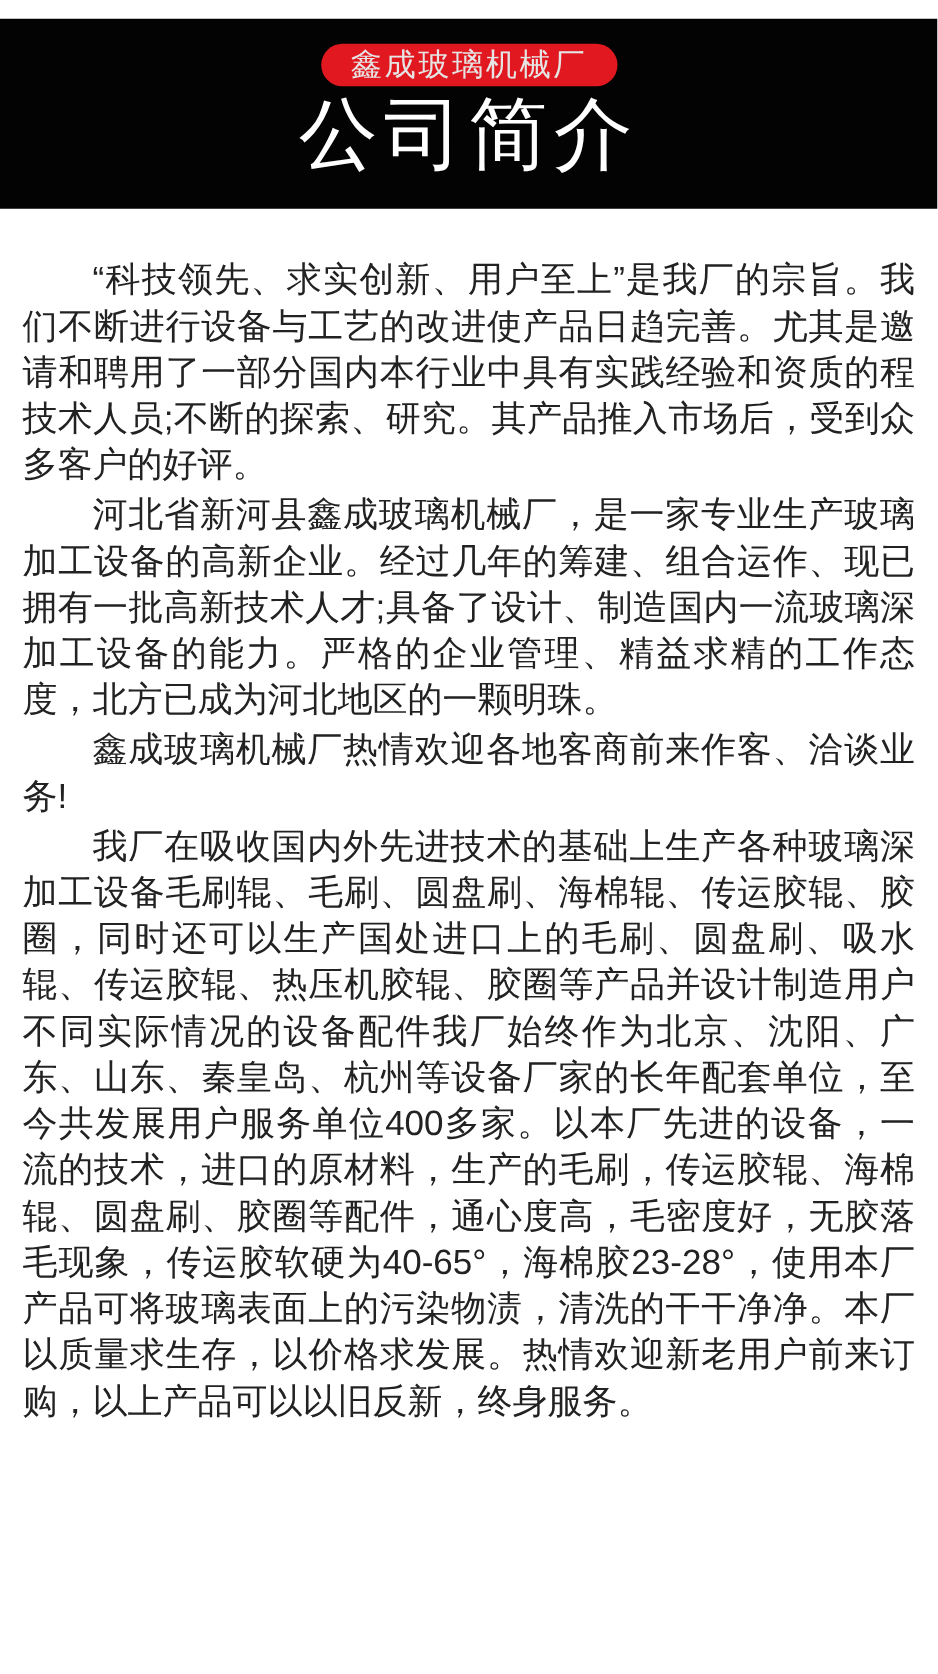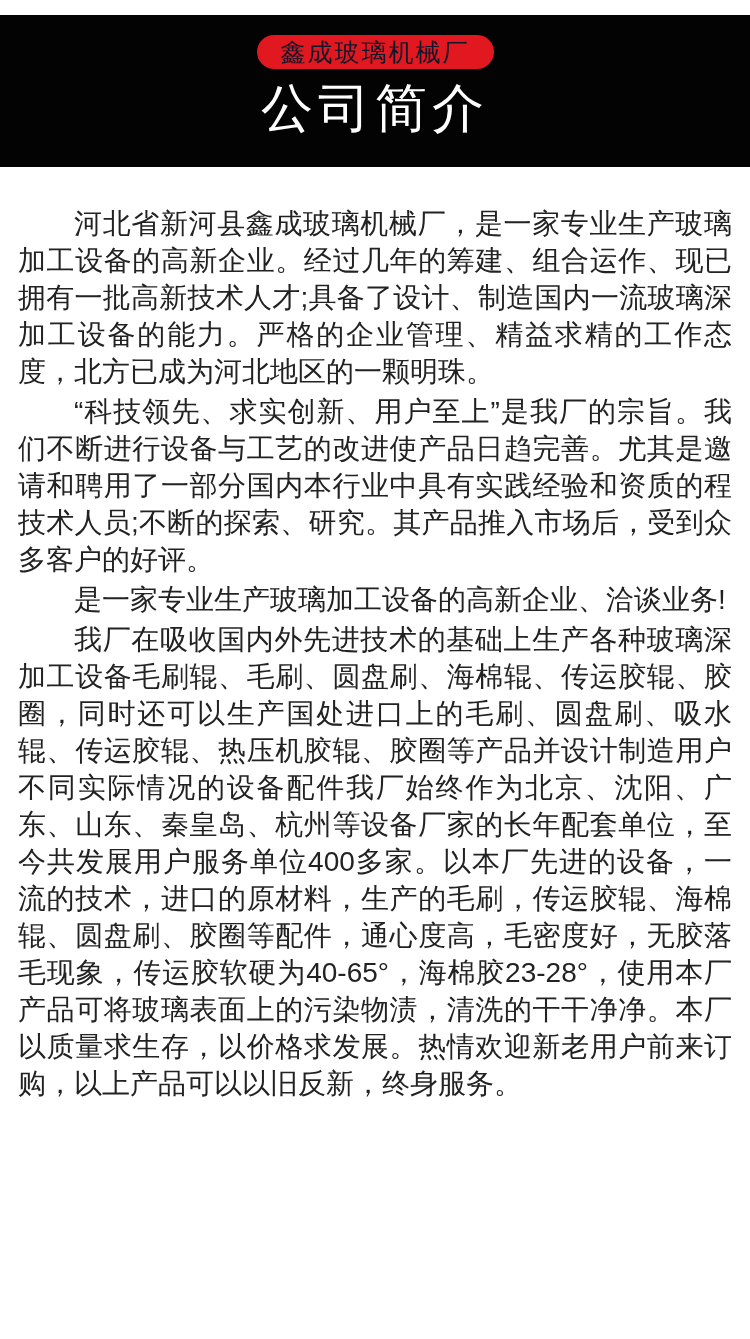--- a/index.html
+++ b/index.html
@@ -28,29 +28,29 @@
     overflow: hidden;
   }
   .badge {
     display: inline-block;
     margin-top: 20px;
     height: 34px;
     line-height: 34px;
     padding: 0 24px;
     border-radius: 17px;
     background: #e1181f;
-    color: #0f172a;
+    color: #e5e5e5;
     font-size: 25px;
     letter-spacing: 2px;
     white-space: nowrap;
   }
   .page-title {
     margin: 6px 0 0 0;
     color: #ffffff;
-    font-size: 52px;
+    font-size: 63px;
     font-weight: 500;
     letter-spacing: 5px;
     line-height: 66px;
   }
   .content {
     padding: 38px 18px 20px 18px;
     color: #222222;
     font-size: 28px;
     line-height: 37px;
     text-align: justify;
@@ -67,19 +67,19 @@
 <div class="page">
 
   <div class="top-strip"></div>
 
   <div class="header">
     <div class="badge">鑫成玻璃机械厂</div>
     <h1 class="page-title">公司简介</h1>
   </div>
 
   <div class="content">
+    <p>“科技领先、求实创新、用户至上”是我厂的宗旨。我们不断进行设备与工艺的改进使产品日趋完善。尤其是邀请和聘用了一部分国内本行业中具有实践经验和资质的程技术人员;不断的探索、研究。其产品推入市场后，受到众多客户的好评。</p>
     <p>河北省新河县鑫成玻璃机械厂，是一家专业生产玻璃加工设备的高新企业。经过几年的筹建、组合运作、现已拥有一批高新技术人才;具备了设计、制造国内一流玻璃深加工设备的能力。严格的企业管理、精益求精的工作态度，北方已成为河北地区的一颗明珠。</p>
-    <p>“科技领先、求实创新、用户至上”是我厂的宗旨。我们不断进行设备与工艺的改进使产品日趋完善。尤其是邀请和聘用了一部分国内本行业中具有实践经验和资质的程技术人员;不断的探索、研究。其产品推入市场后，受到众多客户的好评。</p>
-    <p>是一家专业生产玻璃加工设备的高新企业、洽谈业务!</p>
+    <p>鑫成玻璃机械厂热情欢迎各地客商前来作客、洽谈业务!</p>
     <p>我厂在吸收国内外先进技术的基础上生产各种玻璃深加工设备毛刷辊、毛刷、圆盘刷、海棉辊、传运胶辊、胶圈，同时还可以生产国处进口上的毛刷、圆盘刷、吸水辊、传运胶辊、热压机胶辊、胶圈等产品并设计制造用户不同实际情况的设备配件我厂始终作为北京、沈阳、广东、山东、秦皇岛、杭州等设备厂家的长年配套单位，至今共发展用户服务单位400多家。以本厂先进的设备，一流的技术，进口的原材料，生产的毛刷，传运胶辊、海棉辊、圆盘刷、胶圈等配件，通心度高，毛密度好，无胶落毛现象，传运胶软硬为40-65°，海棉胶23-28°，使用本厂产品可将玻璃表面上的污染物渍，清洗的干干净净。本厂以质量求生存，以价格求发展。热情欢迎新老用户前来订购，以上产品可以以旧反新，终身服务。</p>
   </div>
 
 </div>
 
 </body></html>

